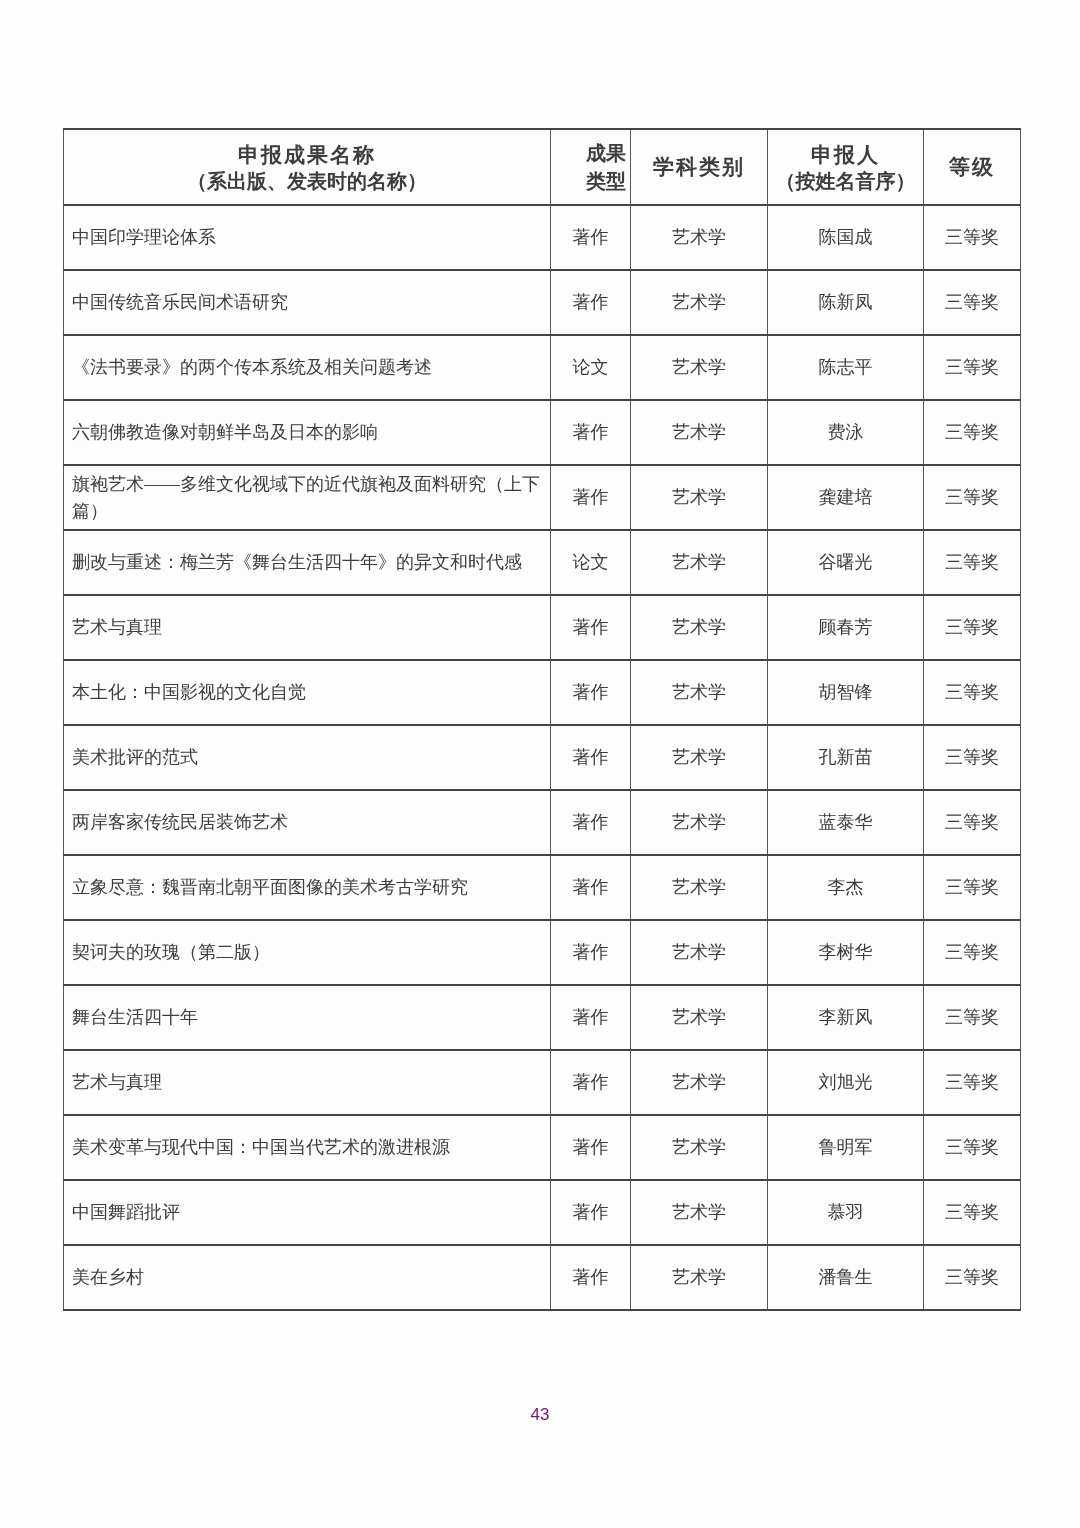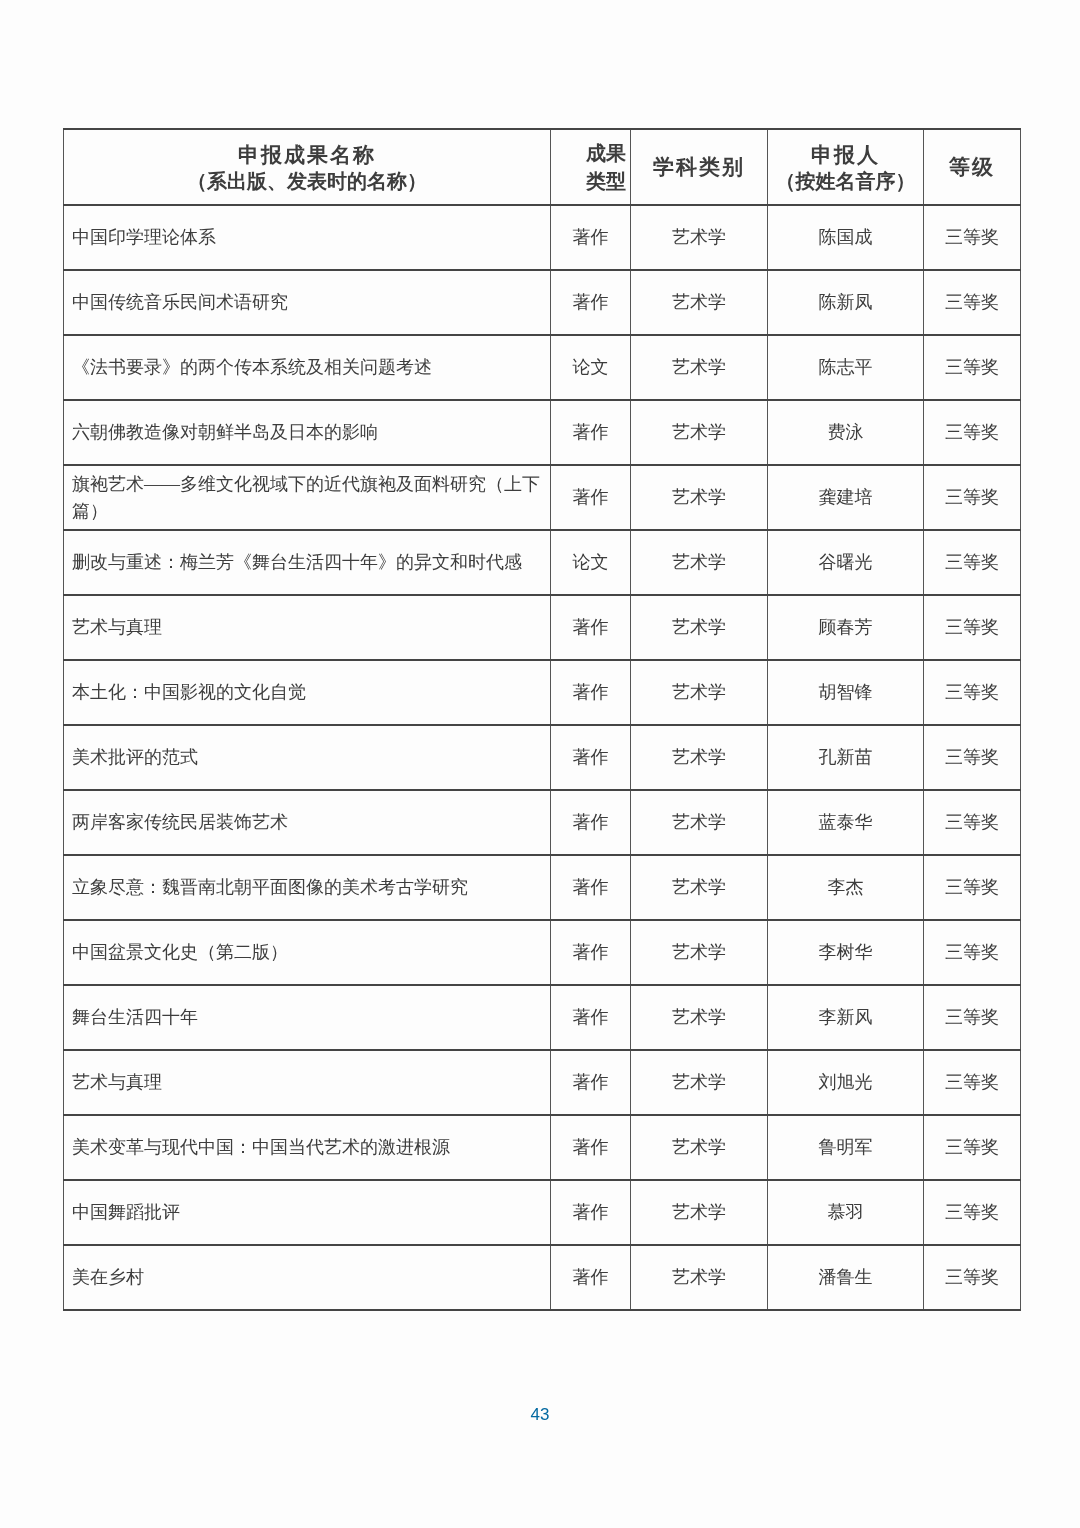--- a/index.html
+++ b/index.html
@@ -85,21 +85,21 @@
     text-align: center;
   }
 
   .page-number {
     position: absolute;
     top: 1405px;
     left: 0;
     width: 1080px;
     text-align: center;
     font-size: 17px;
-    color: #0369a1;
+    color: #701a75;
     font-family: "Liberation Sans", "DejaVu Sans", sans-serif;
   }
 </style>
 </head>
 <body>
 
 <div class="page">
 
   <table class="awards">
     <colgroup>
@@ -217,21 +217,21 @@
         <tr>
           <td class="cell-name">立象尽意：魏晋南北朝平面图像的美术考古学研究</td>
           <td class="cell-type">著作</td>
           <td class="cell-category">艺术学</td>
           <td class="cell-applicant">李杰</td>
           <td class="cell-grade">三等奖</td>
         </tr>
 
 
         <tr>
-          <td class="cell-name">中国盆景文化史（第二版）</td>
+          <td class="cell-name">契诃夫的玫瑰（第二版）</td>
           <td class="cell-type">著作</td>
           <td class="cell-category">艺术学</td>
           <td class="cell-applicant">李树华</td>
           <td class="cell-grade">三等奖</td>
         </tr>
 
         <tr>
           <td class="cell-name">舞台生活四十年</td>
           <td class="cell-type">著作</td>
           <td class="cell-category">艺术学</td>

